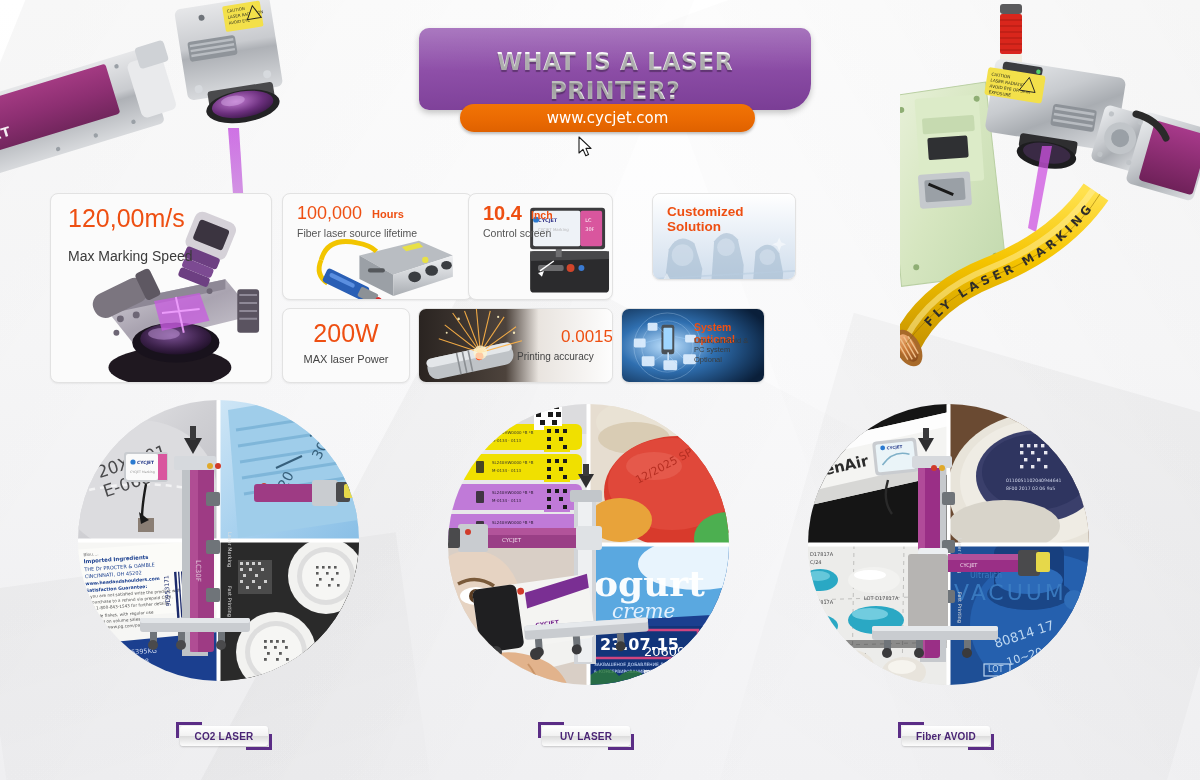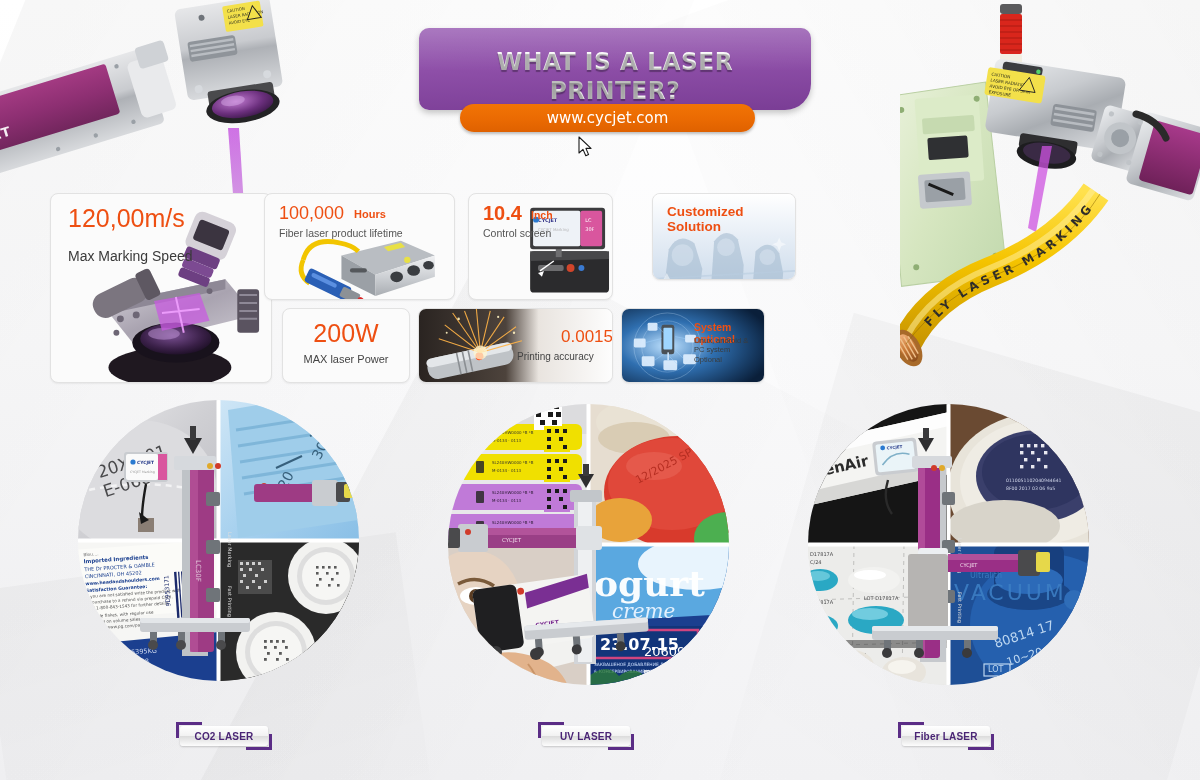--- a/index.html
+++ b/index.html
@@ -66,21 +66,21 @@
   .art-tl{position:absolute;left:-8px;top:0px;width:300px;height:300px;}
   .art-tr{position:absolute;left:900px;top:-4px;width:302px;height:400px;}
 
   
   .cards{position:absolute;left:50px;top:193px;width:715px;height:190px;}
   .card{
     position:absolute;background:#fbfbfb;border:1px solid #e2e2e2;border-radius:8px;
     box-shadow:0 1px 2px rgba(0,0,0,.06); overflow:hidden;
   }
   .c-big{left:0;top:0;width:222px;height:190px;}
-  .c-100k{left:214px;top:0;width:191px;height:107px;}
+  .c-100k{left:232px;top:0;width:191px;height:107px;}
   .c-104{left:418px;top:0;width:145px;height:107px;}
   .c-cust{left:602px;top:0;width:144px;height:87px;}
   .c-200w{left:232px;top:115px;width:128px;height:75px;}
   .c-acc{left:368px;top:115px;width:195px;height:75px;}
   .c-sys{left:571px;top:115px;width:144px;height:75px;}
 
   .num{color:#ee4f12;font-weight:bold;font-family:"Liberation Sans",sans-serif;}
   .c-big .num{position:absolute;left:17px;top:10px;font-size:25px;font-weight:normal;}
   .c-big .sub{position:absolute;left:17px;top:42px;font-size:14px;color:#3a3a3a;margin-top:12px;}
   .c-100k .num{position:absolute;left:14px;top:9px;font-size:18px;font-weight:normal;}
@@ -424,21 +424,21 @@
         <path d="M36 62 q-6 14 6 22" stroke="#f2c500" stroke-width="4.5" fill="none"></path>
         <g transform="rotate(26 58 88)">
           <rect x="36" y="78" width="44" height="14" rx="3" fill="#2a5fb5"></rect>
           <rect x="72" y="80" width="18" height="10" rx="2" fill="#8c9196"></rect>
           <rect x="40" y="81" width="26" height="4" rx="2" fill="#5b8fe0"></rect>
           <circle cx="92" cy="85" r="3" fill="#d92a2a"></circle>
         </g>
       </svg>
       <div class="num">100,000</div>
       <div class="unit">Hours</div>
-      <div class="sub">Fiber laser product lifetime</div>
+      <div class="sub">Fiber laser source lifetime</div>
     </div>
 
     <div class="card c-104">
       <svg class="cardart" viewBox="0 0 145 107" preserveAspectRatio="none">
         <rect x="62" y="58" width="80" height="42" rx="4" fill="#2b2b2d"></rect>
         <path d="M62 58 L142 58 L142 66 L62 68 Z" fill="#48484a"></path>
         <rect x="70" y="72" width="26" height="6" rx="2" fill="#6c6c6e"></rect>
         <circle cx="103" cy="75" r="4" fill="#d1452a"></circle>
         <circle cx="114" cy="75" r="3" fill="#3a7ad1"></circle>
         <rect x="88" y="54" width="6" height="10" fill="#6e6e70"></rect>
@@ -1209,16 +1209,16 @@
   <div class="tag tag2">
     <div class="plate"></div>
     <div class="br-tl"></div>
     <div class="br-br"></div>
     <div class="txt">UV  LASER</div>
   </div>
   <div class="tag tag3">
     <div class="plate"></div>
     <div class="br-tl"></div>
     <div class="br-br"></div>
-    <div class="txt">Fiber LASER</div>
+    <div class="txt">Fiber AVOID</div>
   </div>
 
 </div>
 
 </body></html>

